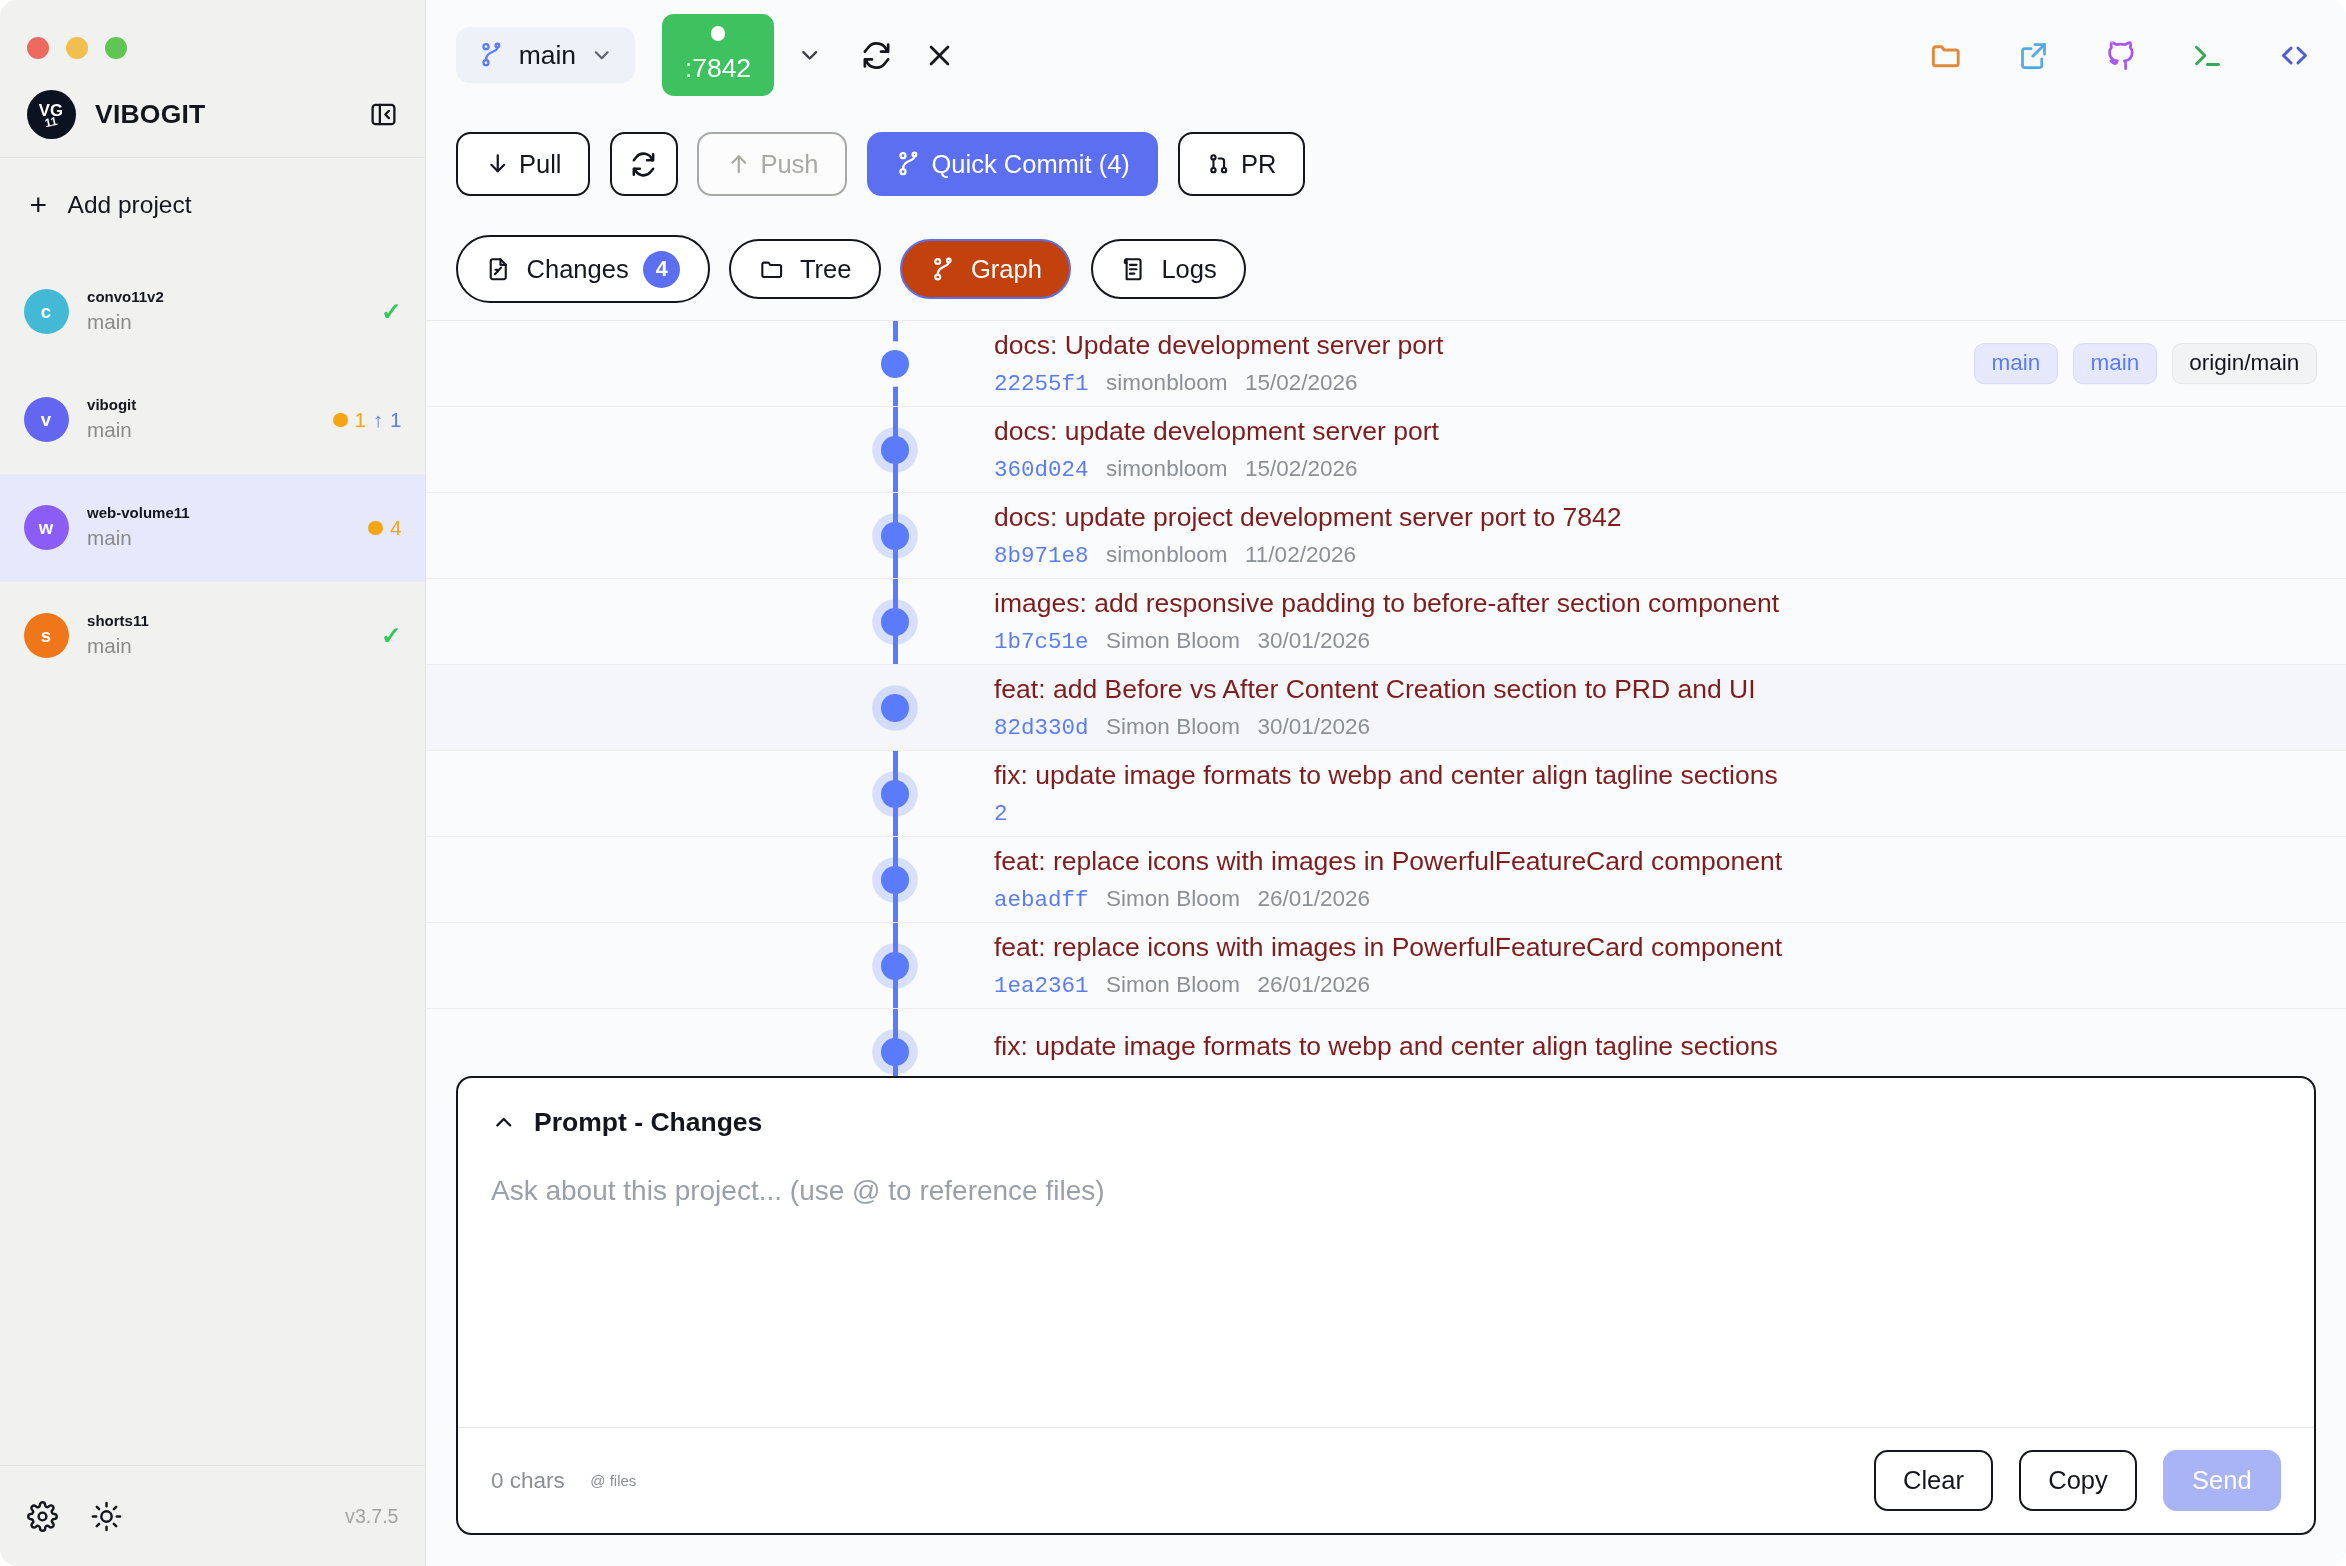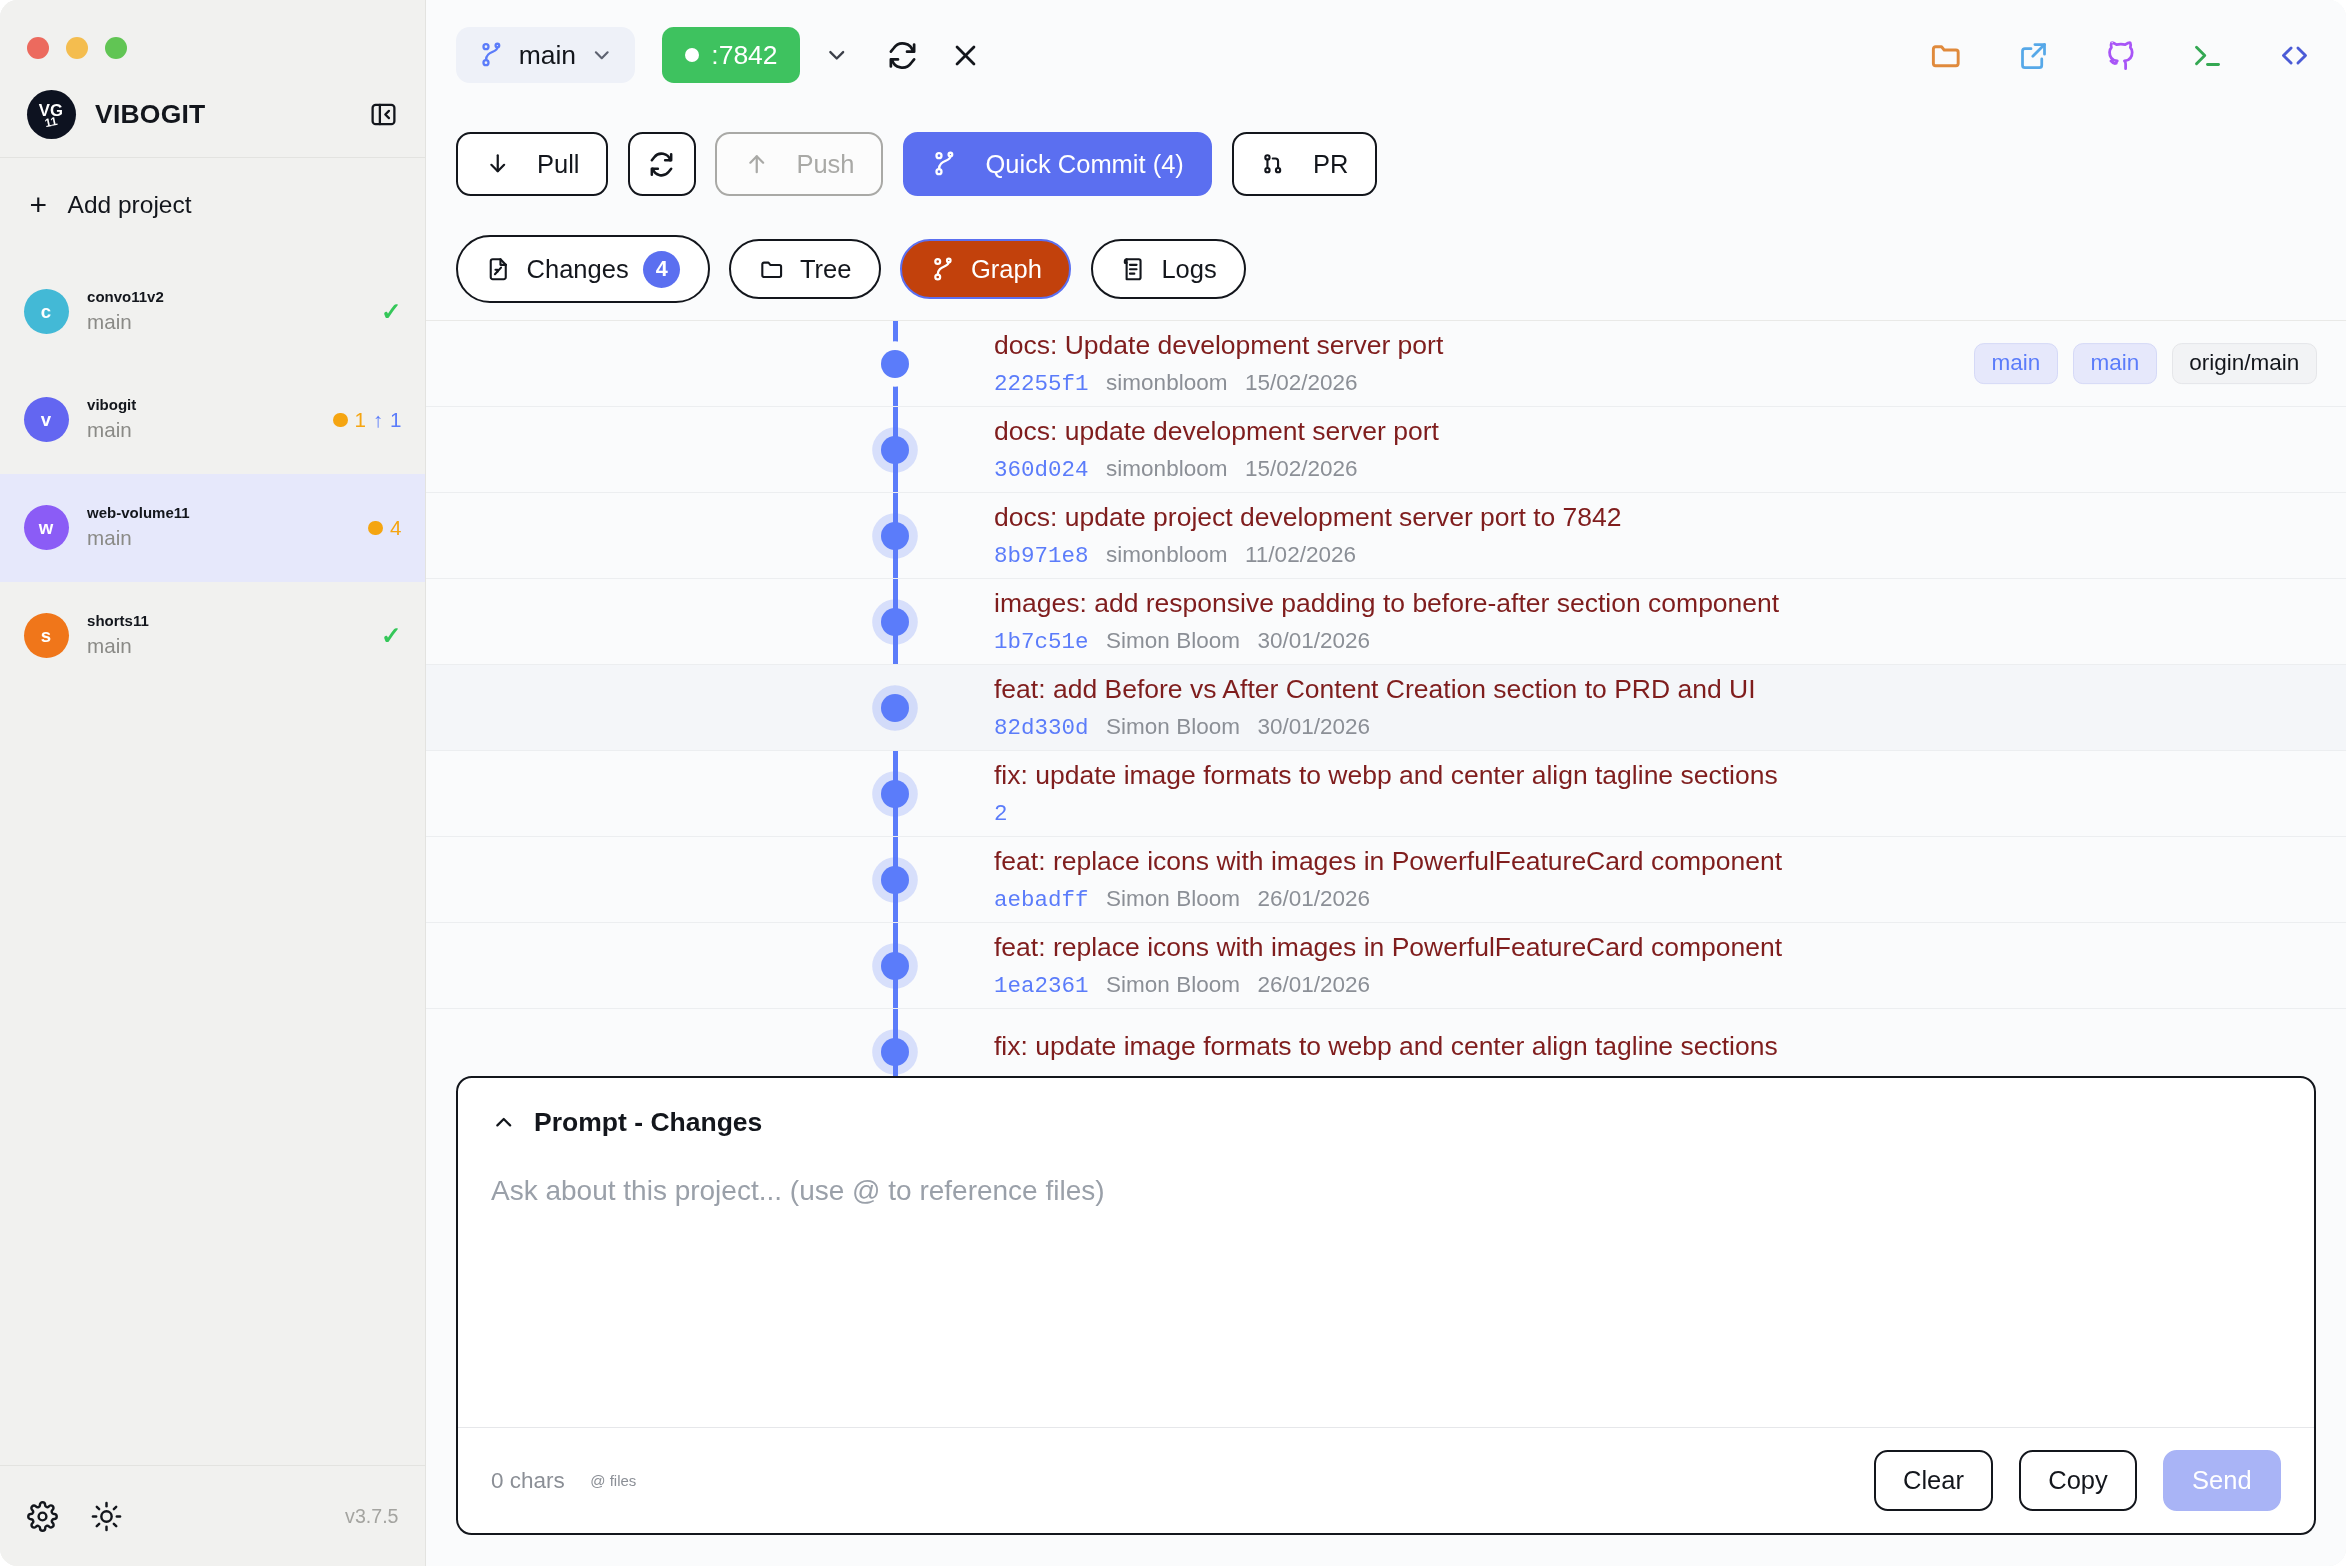--- a/index.html
+++ b/index.html
@@ -108,40 +108,40 @@
   }
   .branch-chip {
     display: flex; align-items: center; gap: 13.7px;
     background: #eef1f8; border-radius: 13.7px;
     padding: 12.7px 21.6px; cursor: pointer;
   }
   .branch-chip .bname { font-size: 26.5px; color: #13161c; font-weight: 500; }
   .port-badge {
     display: flex; align-items: center; gap: 11.8px;
     background: #3ec25f; color: #fff; border-radius: 11.8px;
-    padding: 12.7px 22.5px; margin-left: 27.4px; cursor: pointer;
+    padding: 12.7px 22.5px; margin-left: 27.4px; cursor: pointer; flex-direction: column;
   }
   .port-badge .pdot { width: 14.7px; height: 14.7px; border-radius: 50%; background: #fff; }
   .port-badge .ptext2 { font-size: 26.5px; font-weight: 500; }
   .icon-btn {
     width: 45px; height: 45px; display: flex; align-items: center; justify-content: center;
     cursor: pointer; flex-shrink: 0;
   }
   .chev-btn { margin-left: 13.7px; }
   .topbar .refresh-btn { margin-left: 21.6px; }
   .topbar .close-btn { margin-left: 17.6px; }
   .topbar .spacer { flex: 1; }
   .topbar .right-icons { display: flex; align-items: center; gap: 42px; }
 
   .actionbar {
     height: 108px; display: flex; align-items: center; gap: 19.6px;
     padding: 0 30px;
   }
   .btn {
-    display: flex; align-items: center; gap: 27px;
+    display: flex; align-items: center; gap: 9px;
     border: 2.5px solid #13161c; border-radius: 14.7px;
     background: #fff; color: #13161c;
     font-size: 25.5px; font-weight: 500;
     padding: 15.7px 26.5px; cursor: pointer; white-space: nowrap;
   }
   .btn.icon-only { padding: 15.7px 17.6px; }
   .btn.disabled { border-color: #a9a9a6; color: #a9a9a6; background: #fcfcfc; cursor: default; }
   .btn.primary { background: #5b6ff0; border-color: #5b6ff0; color: #fff; }
 
   .tabbar {

